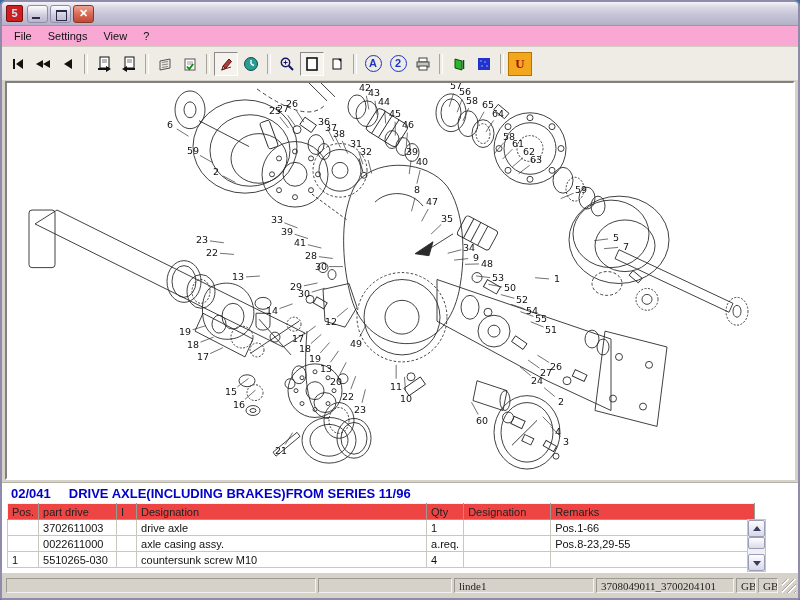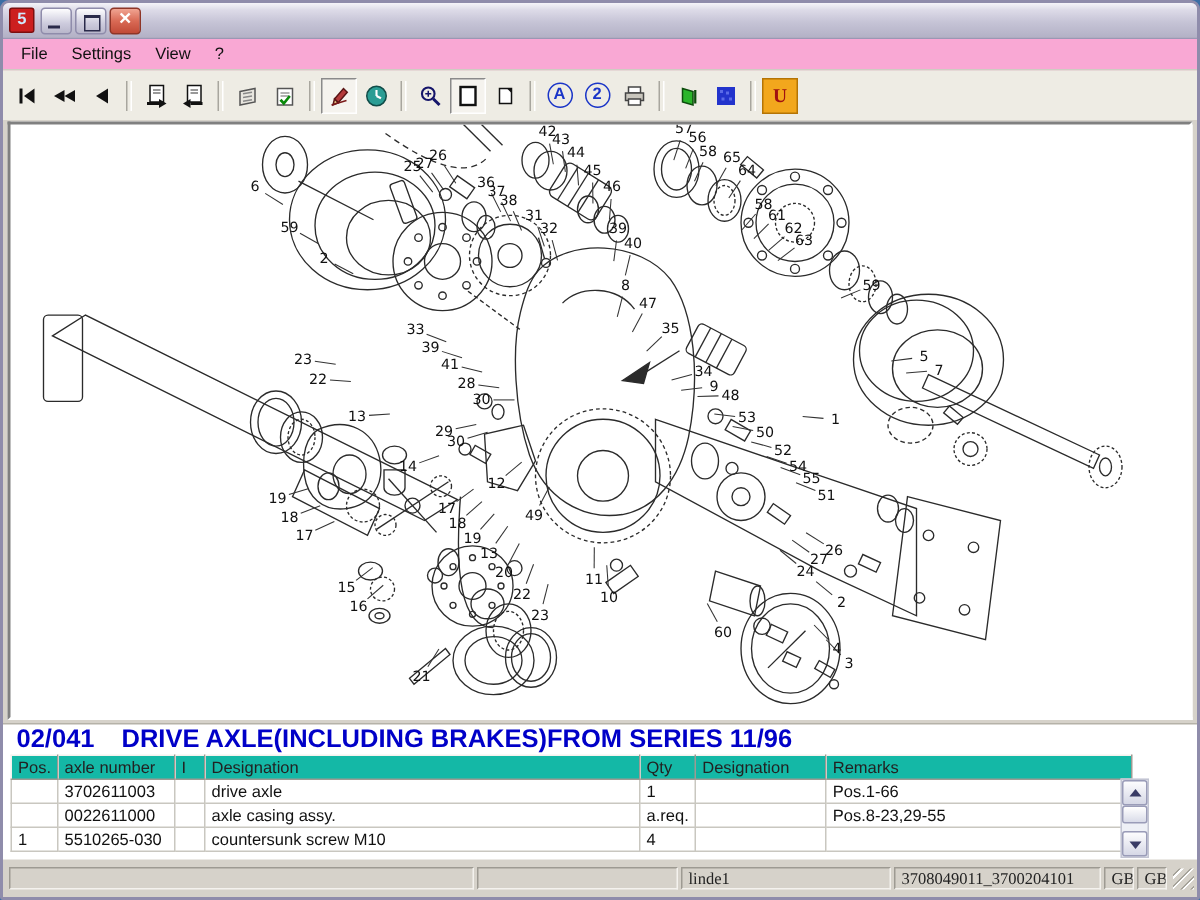--- a/index.html
+++ b/index.html
@@ -32,24 +32,24 @@
   .tbtn.ubtn span{color:#a01010;font-weight:bold;font-size:13px;font-family:"Liberation Serif",serif;}
   .tsep{width:2px;height:20px;margin:0 3px;border-left:1px solid #a8a69e;border-right:1px solid #ffffff;}
   .circle-glyph{font-size:11px;font-weight:bold;color:#1a35c8;border:1.5px solid #1a35c8;border-radius:50%;
     width:15px;height:15px;line-height:14px;text-align:center;display:inline-block;}
   
   .diagram-panel{flex:1 1 auto;min-height:0;margin:1px 3px 2px 3px;background:#ffffff;
     border:2px solid;border-color:#808080 #ffffff #ffffff #808080;overflow:hidden;}
   .diagram-panel svg{width:100%;height:100%;display:block;}
   
   .parts-panel{flex:0 0 90px;background:#ffffff;border-top:1px solid #b5b2a8;position:relative;}
-  .parts-header{height:20px;display:flex;align-items:center;padding-left:9px;font-size:17px;font-weight:bold;color:#0000c8;}
+  .parts-header{height:20px;display:flex;align-items:center;padding-left:9px;font-size:13px;font-weight:bold;color:#0000c8;}
   .parts-header .code{margin-right:18px;}
   table.parts{border-collapse:collapse;table-layout:fixed;margin-left:5px;font-size:11px;}
-  table.parts th{background:#14b8a6;font-weight:normal;text-align:left;color:#222;
+  table.parts th{background:#ef4444;font-weight:normal;text-align:left;color:#222;
     border:1px solid;border-color:#f4f2ee #9d9a92 #9d9a92 #f4f2ee;padding:1px 4px;height:13px;white-space:nowrap;overflow:hidden;}
   table.parts td{border:1px solid #c9c7c0;padding:0 4px;height:15px;color:#111;white-space:nowrap;overflow:hidden;}
   td.green{color:#0c9618;margin-top:44px;}
   
   .scrollbar{position:absolute;right:32px;top:36px;width:17px;height:51px;background:#eef0f6;border:1px solid #c2c4d2;}
   .sb-btn{position:absolute;left:0;width:15px;height:15px;background:linear-gradient(180deg,#fdfdfe,#d6d8e6);
     border:1px solid #9a9cb8;border-radius:2px;}
   .sb-btn.up{top:0;}
   .sb-btn.down{bottom:0;}
   .sb-btn i{position:absolute;left:4px;width:0;height:0;border-left:4px solid transparent;border-right:4px solid transparent;}
@@ -594,21 +594,21 @@
           <col style="width:78px">
           <col style="width:20px">
           <col style="width:290px">
           <col style="width:33px">
           <col style="width:87px">
           <col style="width:204px">
         </colgroup>
       <thead>
           <tr id="thead-row">
             <th>Pos.</th>
-            <th>axle number</th>
+            <th>part drive</th>
             <th>I</th>
             <th>Designation</th>
             <th>Qty</th>
             <th>Designation</th>
             <th>Remarks</th>
           </tr>
         </thead>
       <tbody id="tbody">
           <tr>
             <td></td>

